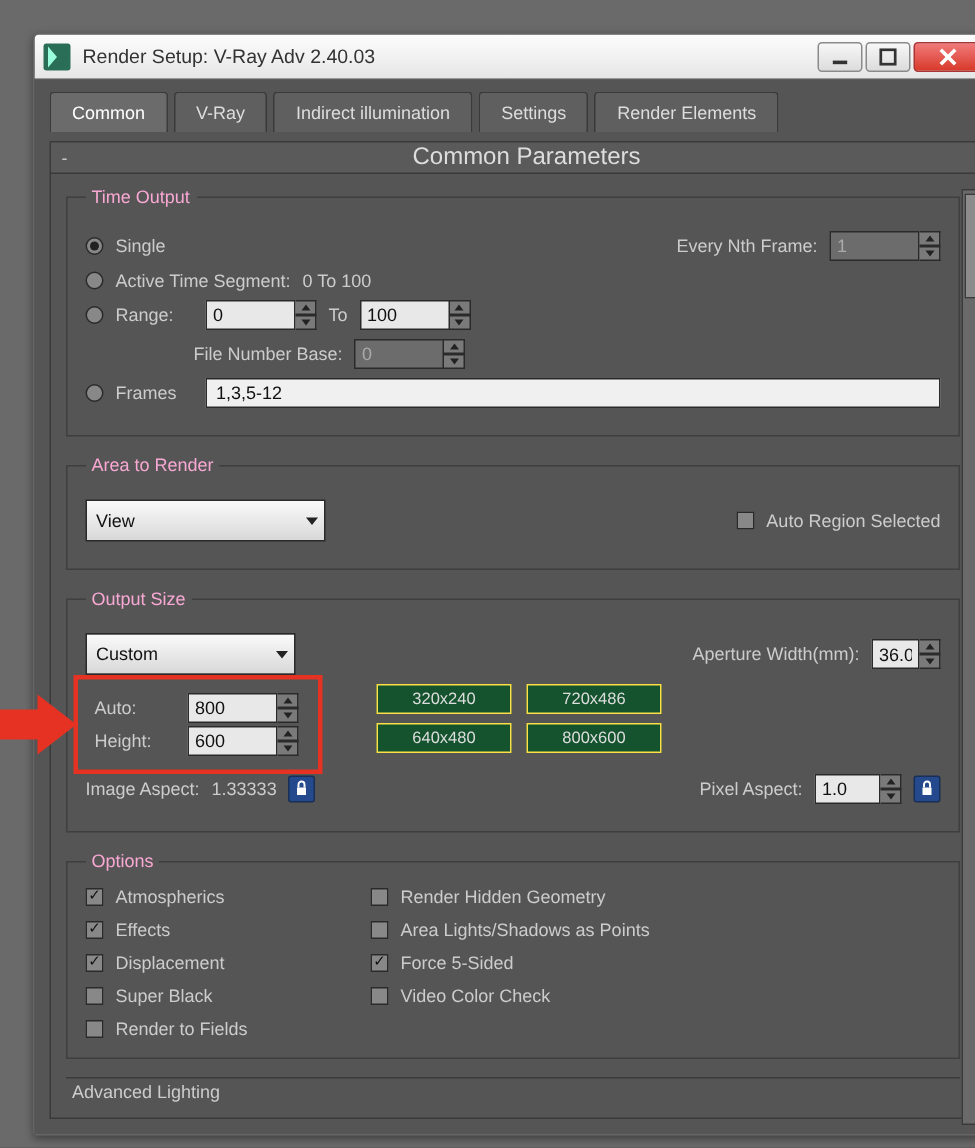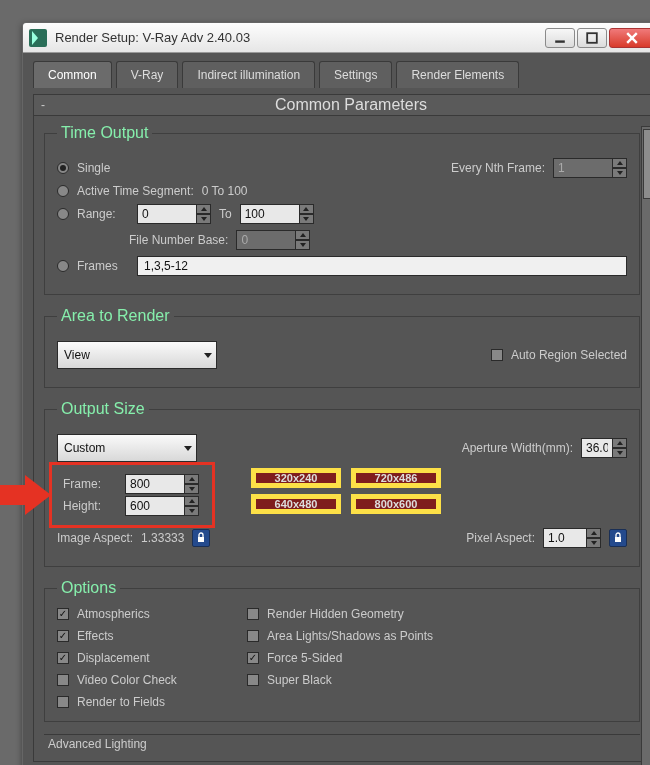--- a/index.html
+++ b/index.html
@@ -19,21 +19,21 @@
   .tab { padding:6px 14px; background:#5f5f5f; color:#ddd; border:1px solid #3a3a3a; border-bottom:none; border-radius:3px 3px 0 0; cursor:pointer; }
   .tab.active { background:#6b6b6b; color:#fff; }
 
   .body { padding: 6px 10px 10px 10px; background:#555; }
   .rollup-head { display:flex; align-items:center; background:#5a5a5a; border:1px solid #3a3a3a; color:#ddd; height:22px; }
   .rollup-head .minus { width:18px; text-align:center; color:#ccc; cursor:pointer; }
   .rollup-head .label { flex:1; text-align:center; font-size:16px; }
   .rollup-body { border:1px solid #3a3a3a; border-top:none; padding:8px 10px; background:#555; }
 
   fieldset.group { border:1px solid #3f3f3f; margin:0 0 12px 0; padding:10px 12px 12px 12px; }
-  fieldset.group > legend { color:#86efac; padding:0 4px; font-size:16px; }
+  fieldset.group > legend { color:#f9a8d4; padding:0 4px; font-size:12px; }
 
   .row { display:flex; align-items:center; gap:8px; margin:6px 0; color:#ccc; }
   .row label { color:#ccc; }
   .radio { width:12px; height:12px; border-radius:50%; border:1px solid #2a2a2a; background:#888; display:inline-flex; align-items:center; justify-content:center; cursor:pointer; flex:none; }
   .radio.sel::after { content:""; width:6px; height:6px; border-radius:50%; background:#222; }
   .chk { width:12px; height:12px; border:1px solid #2a2a2a; background:#888; display:inline-flex; align-items:center; justify-content:center; cursor:pointer; flex:none; }
   .chk.sel::after { content:"✓"; font-size:10px; color:#111; line-height:10px; }
 
   .spinner { display:inline-flex; align-items:stretch; height:20px; }
   .spinner input { width:60px; background:#6c6c6c; color:#eee; border:1px solid #2a2a2a; padding:0 4px; }
@@ -44,21 +44,21 @@
   .spinner .arrows span::before { content:""; border-left:3px solid transparent; border-right:3px solid transparent; }
   .spinner .arrows span.up::before { border-bottom:4px solid #222; }
   .spinner .arrows span.dn::before { border-top:4px solid #222; }
 
   .textin { height:20px; background:#6c6c6c; border:1px solid #2a2a2a; color:#eee; padding:0 6px; }
   .textin.light { background:#f0f0f0; color:#111; }
 
   .dropdown { height:28px; background:linear-gradient(#fafafa,#d8d8d8); border:1px solid #2a2a2a; color:#111; display:inline-flex; align-items:center; padding:0 4px 0 6px; cursor:pointer; min-width:160px; justify-content:space-between; }
   .dropdown .caret { width:0;height:0;border-left:4px solid transparent;border-right:4px solid transparent;border-top:5px solid #222; margin-left:6px; }
 
-  .btn { height:22px; padding:0 12px; background:#7f1d1d; border:5px solid #fde047; color:#ddd; display:inline-flex; align-items:center; justify-content:center; cursor:pointer;font-weight:bold; }
+  .btn { height:22px; padding:0 12px; background:#14532d; border:1px solid #fde047; color:#ddd; display:inline-flex; align-items:center; justify-content:center; cursor:pointer; }
   .btn.small { height:20px; font-size:11px; min-width:74px; }
 
   .lockicon { width:18px; height:18px; background:#244a8d; border:1px solid #1a2f55; border-radius:2px; display:inline-flex; align-items:center; justify-content:center; cursor:pointer; }
   .lockicon svg { width:12px; height:12px; }
 
   .grid-presets { display:grid; grid-template-columns: repeat(2, 90px); gap:6px 10px; }
   .hl-red { position:relative; }
   .hl-red::before { content:""; position:absolute; left:-8px; top:-6px; right:-10px; bottom:-6px; border:3px solid #e53223; pointer-events:none; z-index:5; }
   .arrow-red { position:absolute; left:-70px; top:50%; transform:translateY(-50%); width:66px; height:40px; z-index:6; }
   .arrow-red .shaft { position:absolute; left:0; top:10px; width:40px; height:20px; background:#e53223; }
@@ -207,21 +207,21 @@
             </span>
         </div>
 
         <div class="row" style="align-items:flex-start; position:relative;">
           <div class="hl-red" style="position:relative; padding:4px 6px;">
             <div class="arrow-red">
                 <div class="shaft"></div>
                 <div class="head"></div>
               </div>
             <div class="row" style="margin:2px 0">
-              <label style="width:54px">Frame:</label>
+              <label style="width:54px">Auto:</label>
               <span class="spinner">
                   <input class="light" value="800" style="">
                   <span class="arrows">
                     <span class="up"></span>
                     <span class="dn"></span>
                   </span>
                 </span>
             </div>
             <div class="row" style="margin:2px 0">
               <label style="width:54px">Height:</label>
@@ -292,25 +292,25 @@
           <div class="row" style="margin:0">
               <span class="chk sel"></span>
               <label>Displacement</label>
             </div>
           <div class="row" style="margin:0">
               <span class="chk sel"></span>
               <label>Force 5-Sided</label>
             </div>
           <div class="row" style="margin:0">
               <span class="chk"></span>
+              <label>Super Black</label>
+            </div>
+          <div class="row" style="margin:0">
+              <span class="chk"></span>
               <label>Video Color Check</label>
-            </div>
-          <div class="row" style="margin:0">
-              <span class="chk"></span>
-              <label>Super Black</label>
             </div>
           <div class="row" style="margin:0">
               <span class="chk"></span>
               <label>Render to Fields</label>
             </div>
         </div>
       </fieldset>
 
       <div style="color:#ccc; padding:2px 4px; border-top:1px solid #3a3a3a;">Advanced Lighting</div>
     </div>

